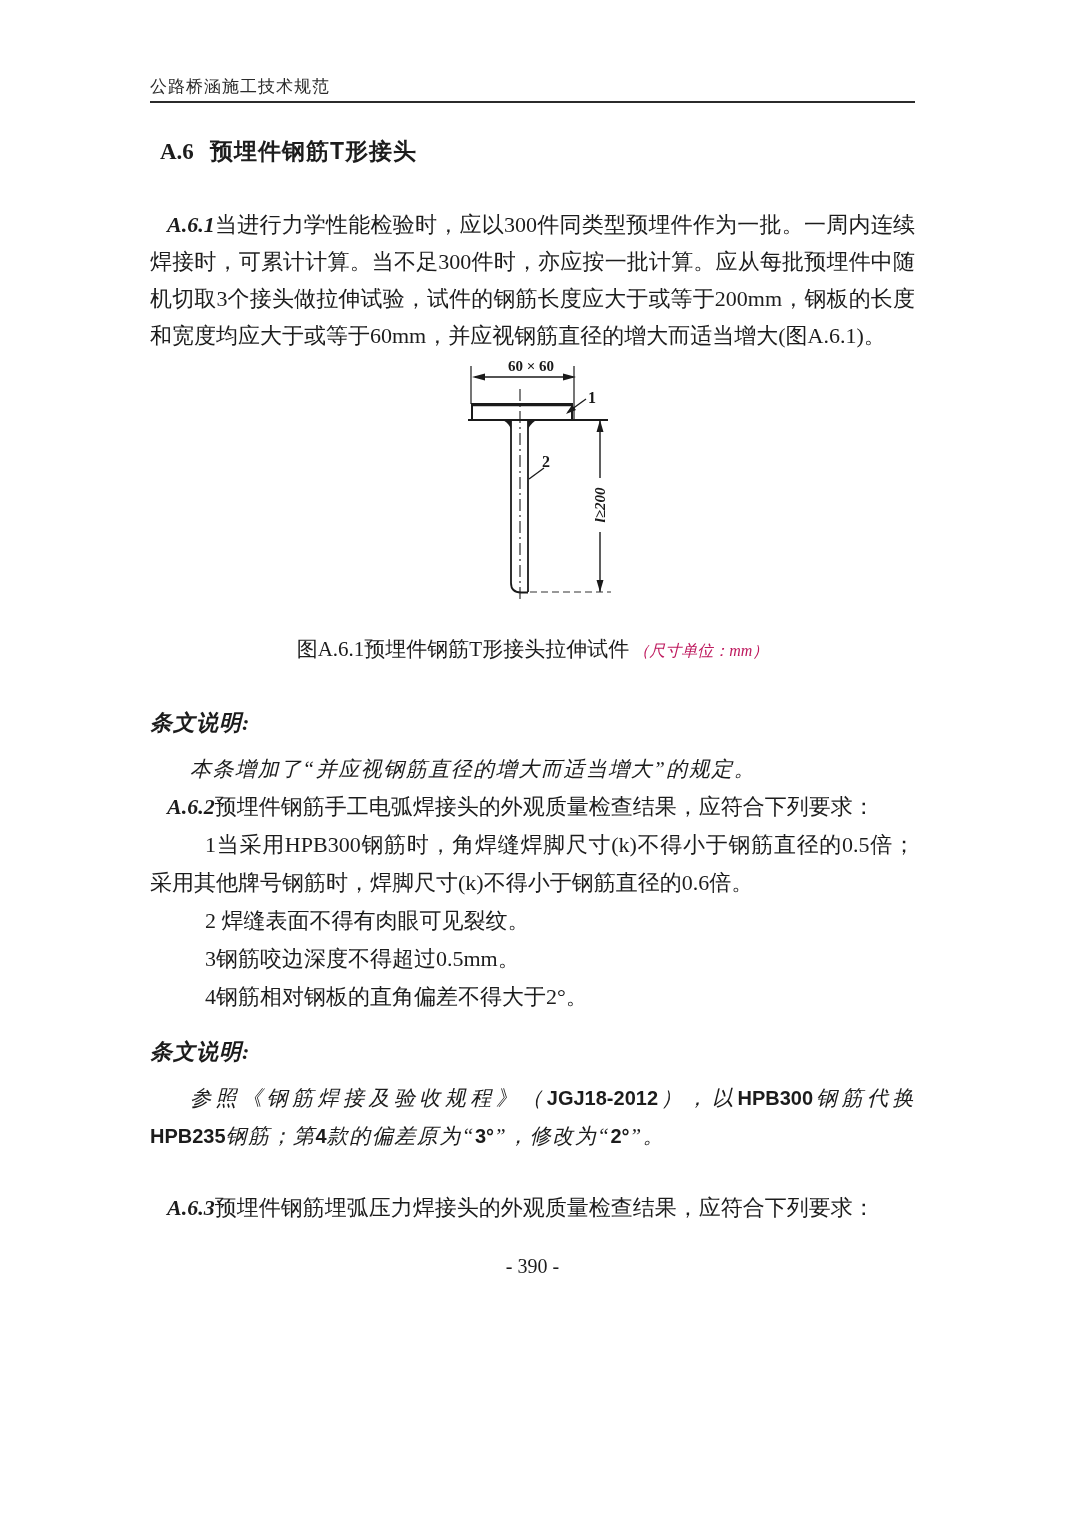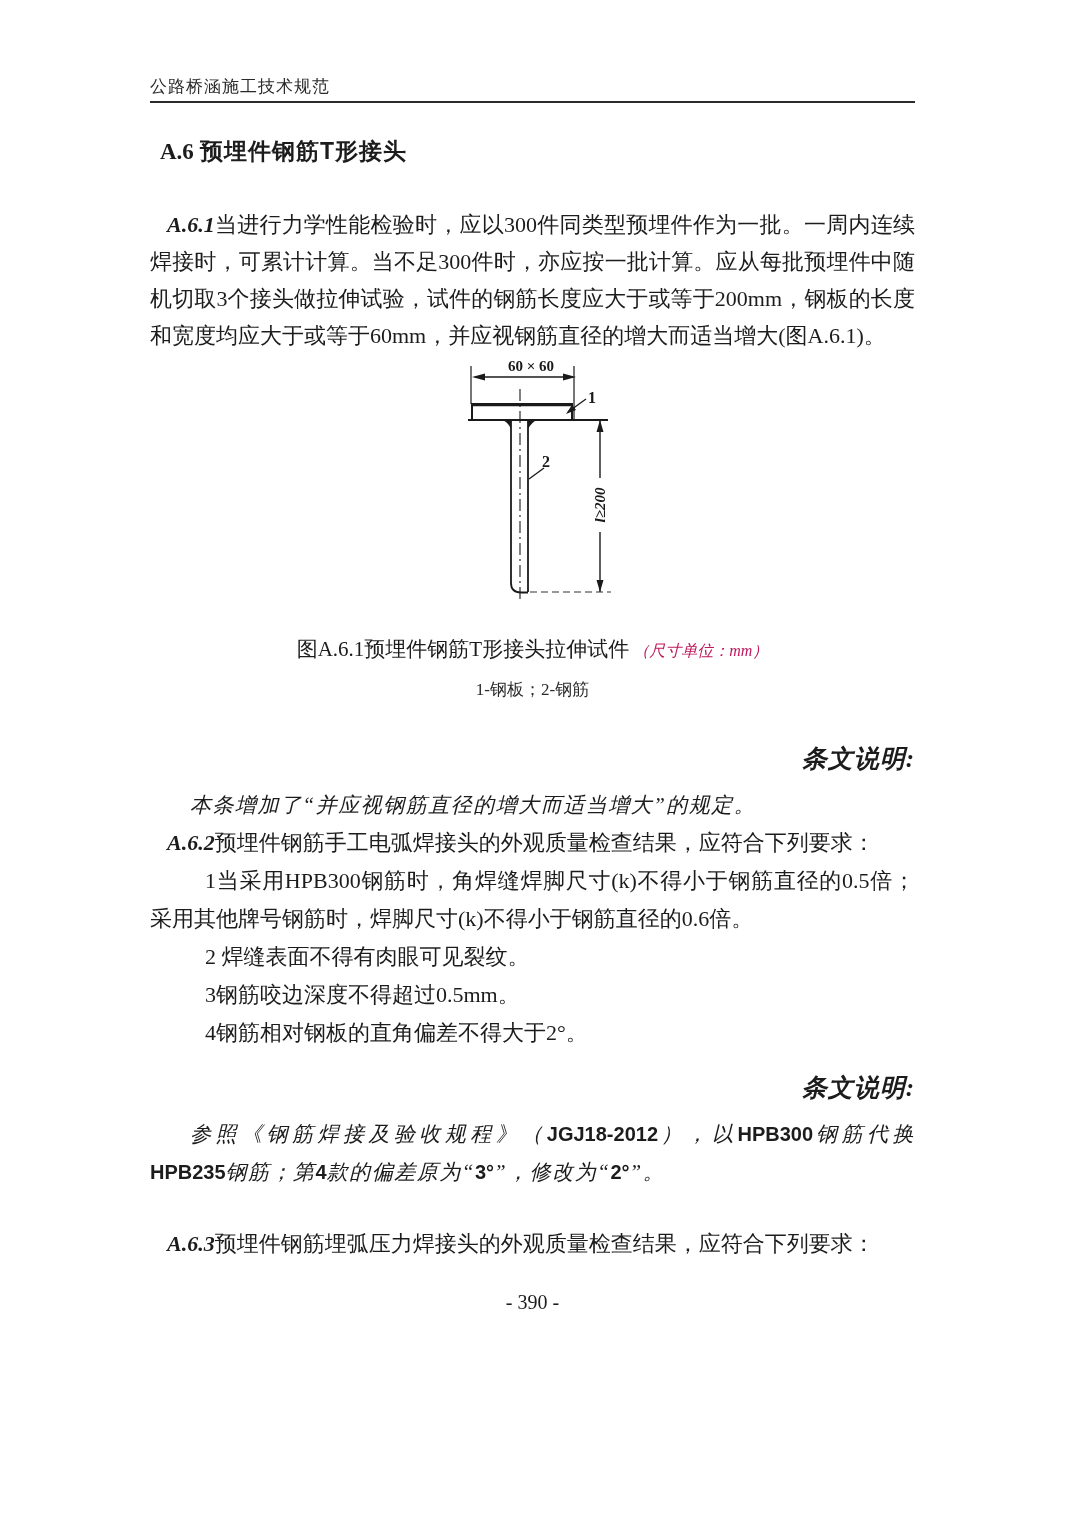--- a/index.html
+++ b/index.html
@@ -11,42 +11,42 @@
   .page{
     box-sizing:border-box;width:1074px;height:1089px;
     padding:76px 159px 0 150px;position:relative;
   }
   
   .running-head{font-size:17px;line-height:22px;color:#2a2a2a;letter-spacing:1px;}
   .head-rule{margin-top:3px;border:none;border-top:2px solid #2b2b2b;height:0;}
   
   .sec-heading{margin:34px 0 0 10px;font-size:23px;line-height:28px;font-weight:bold;}
   .sec-heading .h-num{font-family:"Liberation Serif","DejaVu Serif",serif;}
-  .sec-heading .h-title{font-family:"Liberation Sans","DejaVu Sans",sans-serif;margin-left:6px;letter-spacing:1px;}
+  .sec-heading .h-title{font-family:"Liberation Sans","DejaVu Sans",sans-serif;margin-left:16px;letter-spacing:1px;}
   
   .body{
     margin:0;font-size:22px;line-height:37px;text-align:justify;
     text-justify:inter-ideograph;
   }
   .indent-sm{text-indent:17px;}
   .lead{font-weight:bold;font-style:italic;}
   .item{text-indent:55px;line-height:38px;}
   .mt-a61{margin-top:40px;}
   .mt-a62{line-height:38px;}
   .mt-a63{margin-top:34px;line-height:38px;}
   
   .fig-wrap{margin-top:2px;}
   .fig-svg{display:block;margin-left:305px;}
   .fig-caption{margin-top:28px;text-align:center;line-height:30px;}
   .cap-main{font-size:21px;font-weight:normal;}
   .cap-unit{font-size:16px;font-style:italic;color:#be185d;margin-left:4px;}
   .fig-legend{margin-top:12px;text-align:center;font-size:17px;line-height:24px;color:#2a2a2a;}
   
   .commentary{font-style:italic;}
-  .c-title{font-size:25px;line-height:30px;font-weight:bold;letter-spacing:1px;text-align:right;}
+  .c-title{font-size:22px;line-height:30px;font-weight:bold;letter-spacing:1px;}
   .c-text{
     margin:12px 0 0 0;font-size:21px;line-height:38px;text-align:justify;
     text-indent:40px;letter-spacing:1.5px;
   }
   .mt-c1{margin-top:42px;}
   .mt-c2{margin-top:21px;}
   .seg-num{
     font-style:normal;font-weight:700;letter-spacing:0;
     font-family:"Liberation Sans","DejaVu Sans",sans-serif;font-size:20px;
   }
@@ -99,21 +99,20 @@
 
       <line x1="145" y1="64" x2="145" y2="122" stroke="#1a1a1a" stroke-width="1.4"></line>
       <line x1="145" y1="176" x2="145" y2="236" stroke="#1a1a1a" stroke-width="1.4"></line>
       <polygon points="145,64 141.5,76 148.5,76" fill="#1a1a1a"></polygon>
       <polygon points="145,236 141.5,224 148.5,224" fill="#1a1a1a"></polygon>
       <text x="145" y="149" dy="5" font-size="15" font-weight="bold" font-style="italic" text-anchor="middle" transform="rotate(-90,145,149)">l≥200</text>
 
       <line x1="75" y1="236" x2="156" y2="236" stroke="#333333" stroke-width="1.2" stroke-dasharray="7 4"></line>
     </svg>
     <div class="fig-caption"><span class="cap-main">图A.6.1预埋件钢筋T形接头拉伸试件</span><span class="cap-unit">（尺寸单位：mm）</span></div>
-    <div class="fig-legend">1-钢板；2-钢筋</div>
   </div>
 
   <div class="commentary mt-c1">
     <div class="c-title">条文说明:</div>
     <p class="c-text">本条增加了“并应视钢筋直径的增大而适当增大”的规定。</p>
   </div>
 
   <p class="body indent-sm mt-a62"><span class="lead">A.6.2</span><span>预埋件钢筋手工电弧焊接头的外观质量检查结果，应符合下列要求：</span></p>
   <p class="body item">1当采用HPB300钢筋时，角焊缝焊脚尺寸(k)不得小于钢筋直径的0.5倍；采用其他牌号钢筋时，焊脚尺寸(k)不得小于钢筋直径的0.6倍。</p>
   <p class="body item">2 焊缝表面不得有肉眼可见裂纹。</p>

